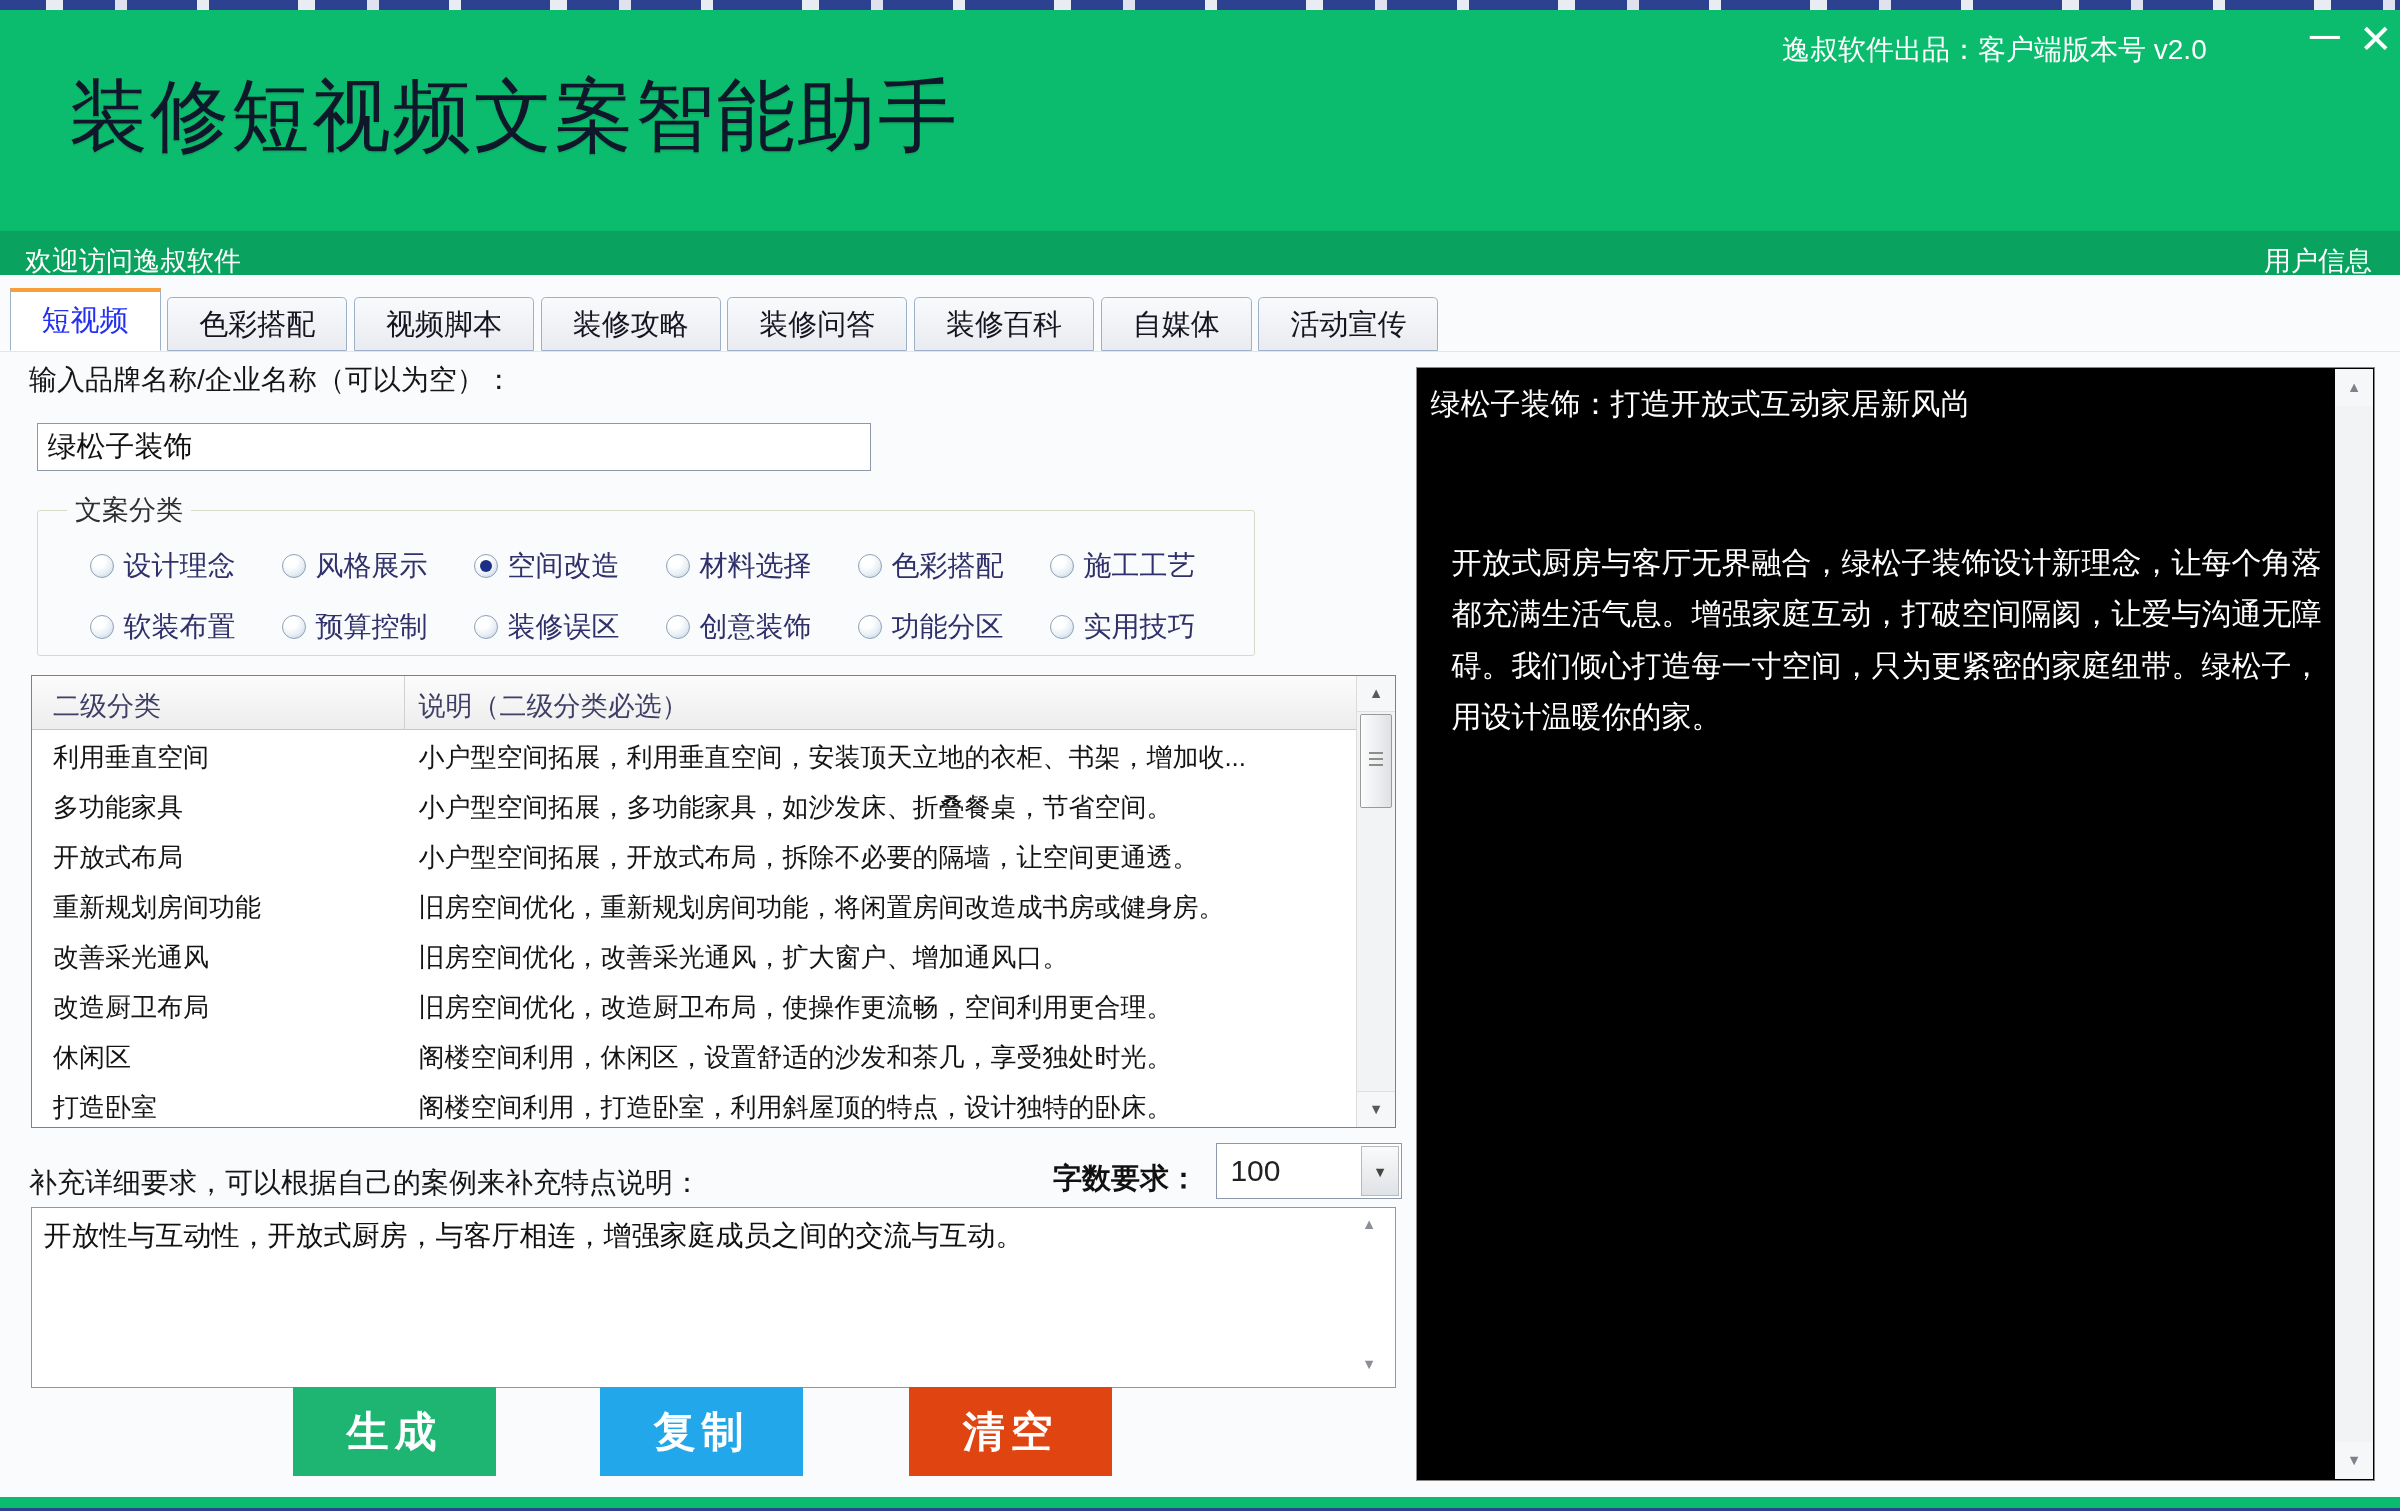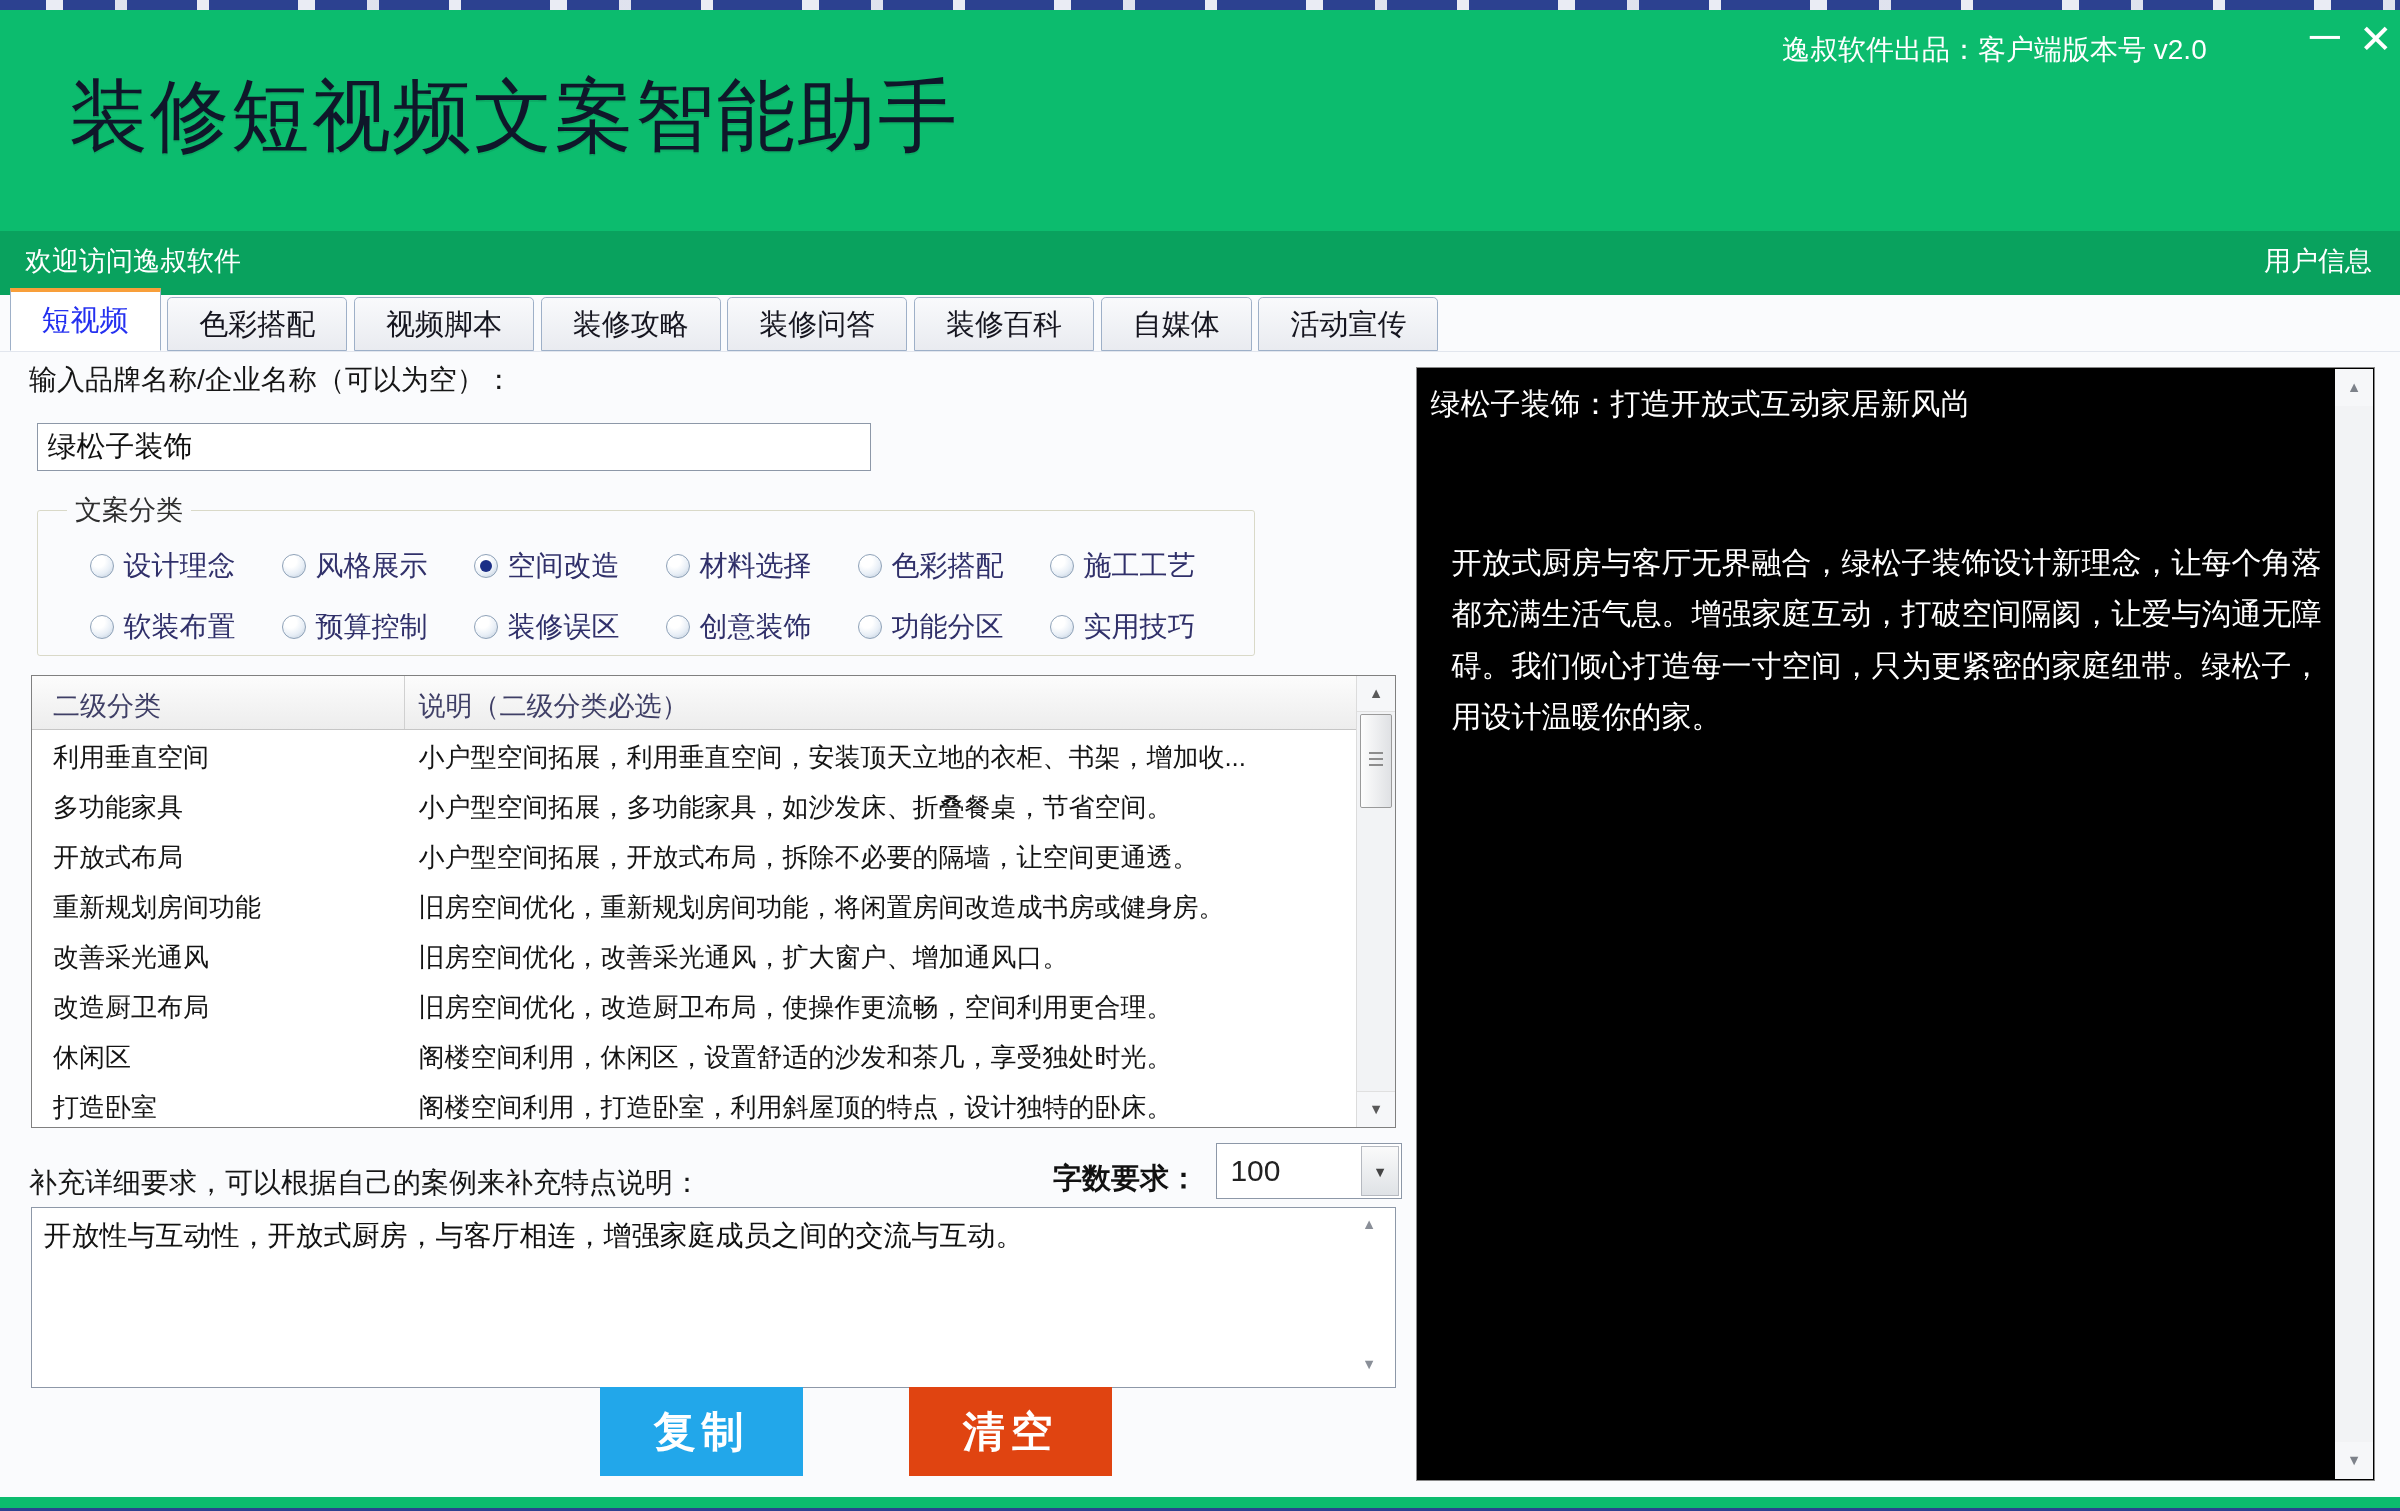--- a/index.html
+++ b/index.html
@@ -21,21 +21,21 @@
   .header{position:absolute;left:0;top:9.6px;width:2401px;height:221px;background:#0cbc6e;}
   .header-info{position:absolute;left:1782px;top:21px;color:#fff;font-size:28px;}
   .win-btn{position:absolute;color:#fff;cursor:pointer;font-weight:bold;line-height:1;}
   .btn-min{left:2310px;top:5.8px;font-size:42px;}
   .btn-close{left:2359px;top:9.6px;font-size:40px;}
   .app-title{
     position:absolute;left:69px;top:54px;color:#0f172a;font-size:79px;font-weight:400;
     letter-spacing:1.9px;text-shadow:0 1.9px 0 rgba(0,0,0,.08);
   }
   
-  .sub-bar{position:absolute;left:0;top:231px;width:2401px;height:64px;background:#09a25e;}
+  .sub-bar{position:absolute;left:0;top:231px;width:2401px;height:44px;background:#09a25e;}
   .welcome{position:absolute;left:25px;top:11.5px;color:#fff;font-size:27px;}
   .user-info{position:absolute;right:29px;top:11.5px;color:#fff;font-size:27px;cursor:pointer;}
   
   .tab-strip{position:absolute;left:9.6px;top:288px;display:flex;align-items:flex-end;gap:6.7px;z-index:3;}
   .tab{
     box-sizing:border-box;height:54px;line-height:52px;padding:0 31px;font-size:29px;color:#15151f;
     background:linear-gradient(#f9fafc,#e9ebf0);border:1px solid #9eb0c8;border-radius:4.8px 4.8px 0 0;
     cursor:pointer;white-space:nowrap;
   }
   .tab.active{
@@ -275,20 +275,21 @@
   <div class="word-label">字数要求：</div>
   <div class="combo">
     <div class="combo-value">100</div>
     <div class="combo-btn">▼</div>
   </div>
 
   <textarea class="detail-area" style="">开放性与互动性，开放式厨房，与客厅相连，增强家庭成员之间的交流与互动。</textarea>
   <div class="ta-arrow ta-up">▲</div>
   <div class="ta-arrow ta-down">▼</div>
 
+  <button class="action-btn btn-generate">生成</button>
   <button class="action-btn btn-copy">复制</button>
   <button class="action-btn btn-clear">清空</button>
 
   <div class="output-panel">
     <div class="output-text">
       <div class="out-title">绿松子装饰：打造开放式互动家居新风尚</div>
       <div class="out-body">开放式厨房与客厅无界融合，绿松子装饰设计新理念，让每个角落都充满生活气息。增强家庭互动，打破空间隔阂，让爱与沟通无障碍。我们倾心打造每一寸空间，只为更紧密的家庭纽带。绿松子，用设计温暖你的家。</div>
     </div>
     <div class="out-scroll">
       <div class="out-sb-btn out-sb-up">▲</div>

